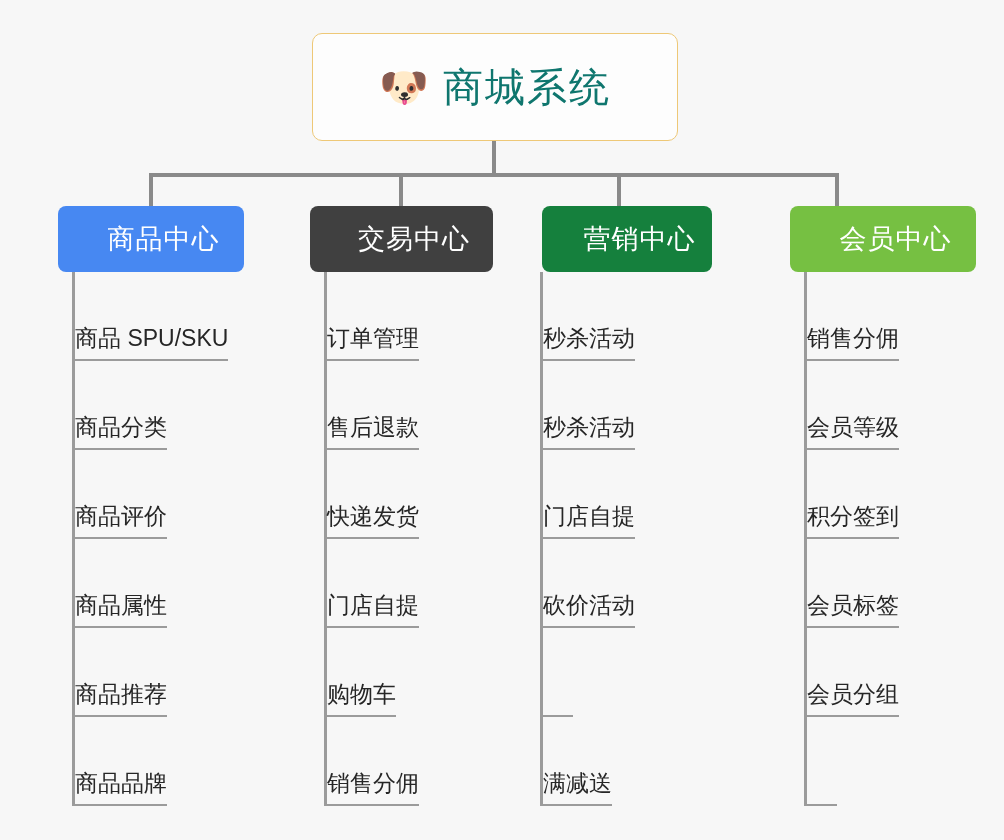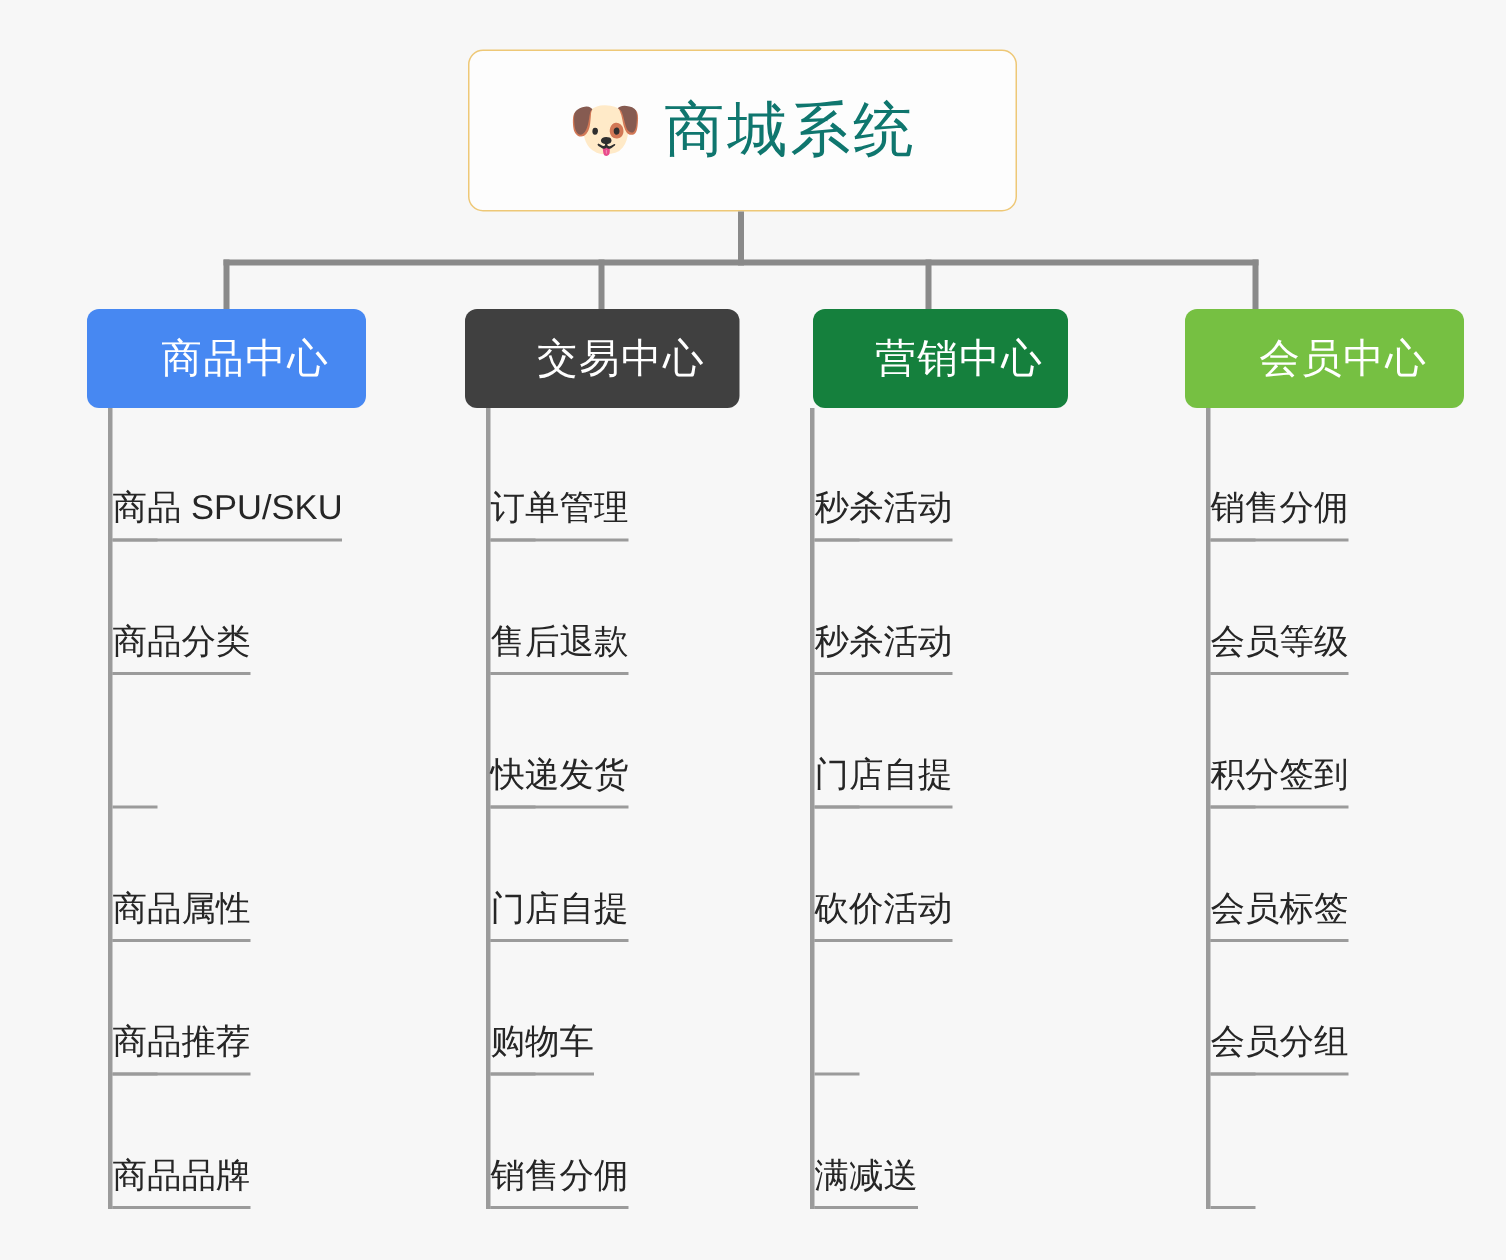--- a/index.html
+++ b/index.html
@@ -155,20 +155,21 @@
       <div class="leaf-item">
         <span class="leaf-rule"></span>
         <span class="leaf-label">商品 SPU/SKU</span>
       </div>
       <div class="leaf-item">
         <span class="leaf-rule"></span>
         <span class="leaf-label">商品分类</span>
       </div>
       <div class="leaf-item">
         <span class="leaf-rule"></span>
+        <span class="leaf-label">商品评价</span>
       </div>
       <div class="leaf-item">
         <span class="leaf-rule"></span>
         <span class="leaf-label">商品属性</span>
       </div>
       <div class="leaf-item">
         <span class="leaf-rule"></span>
         <span class="leaf-label">商品推荐</span>
       </div>
       <div class="leaf-item">

